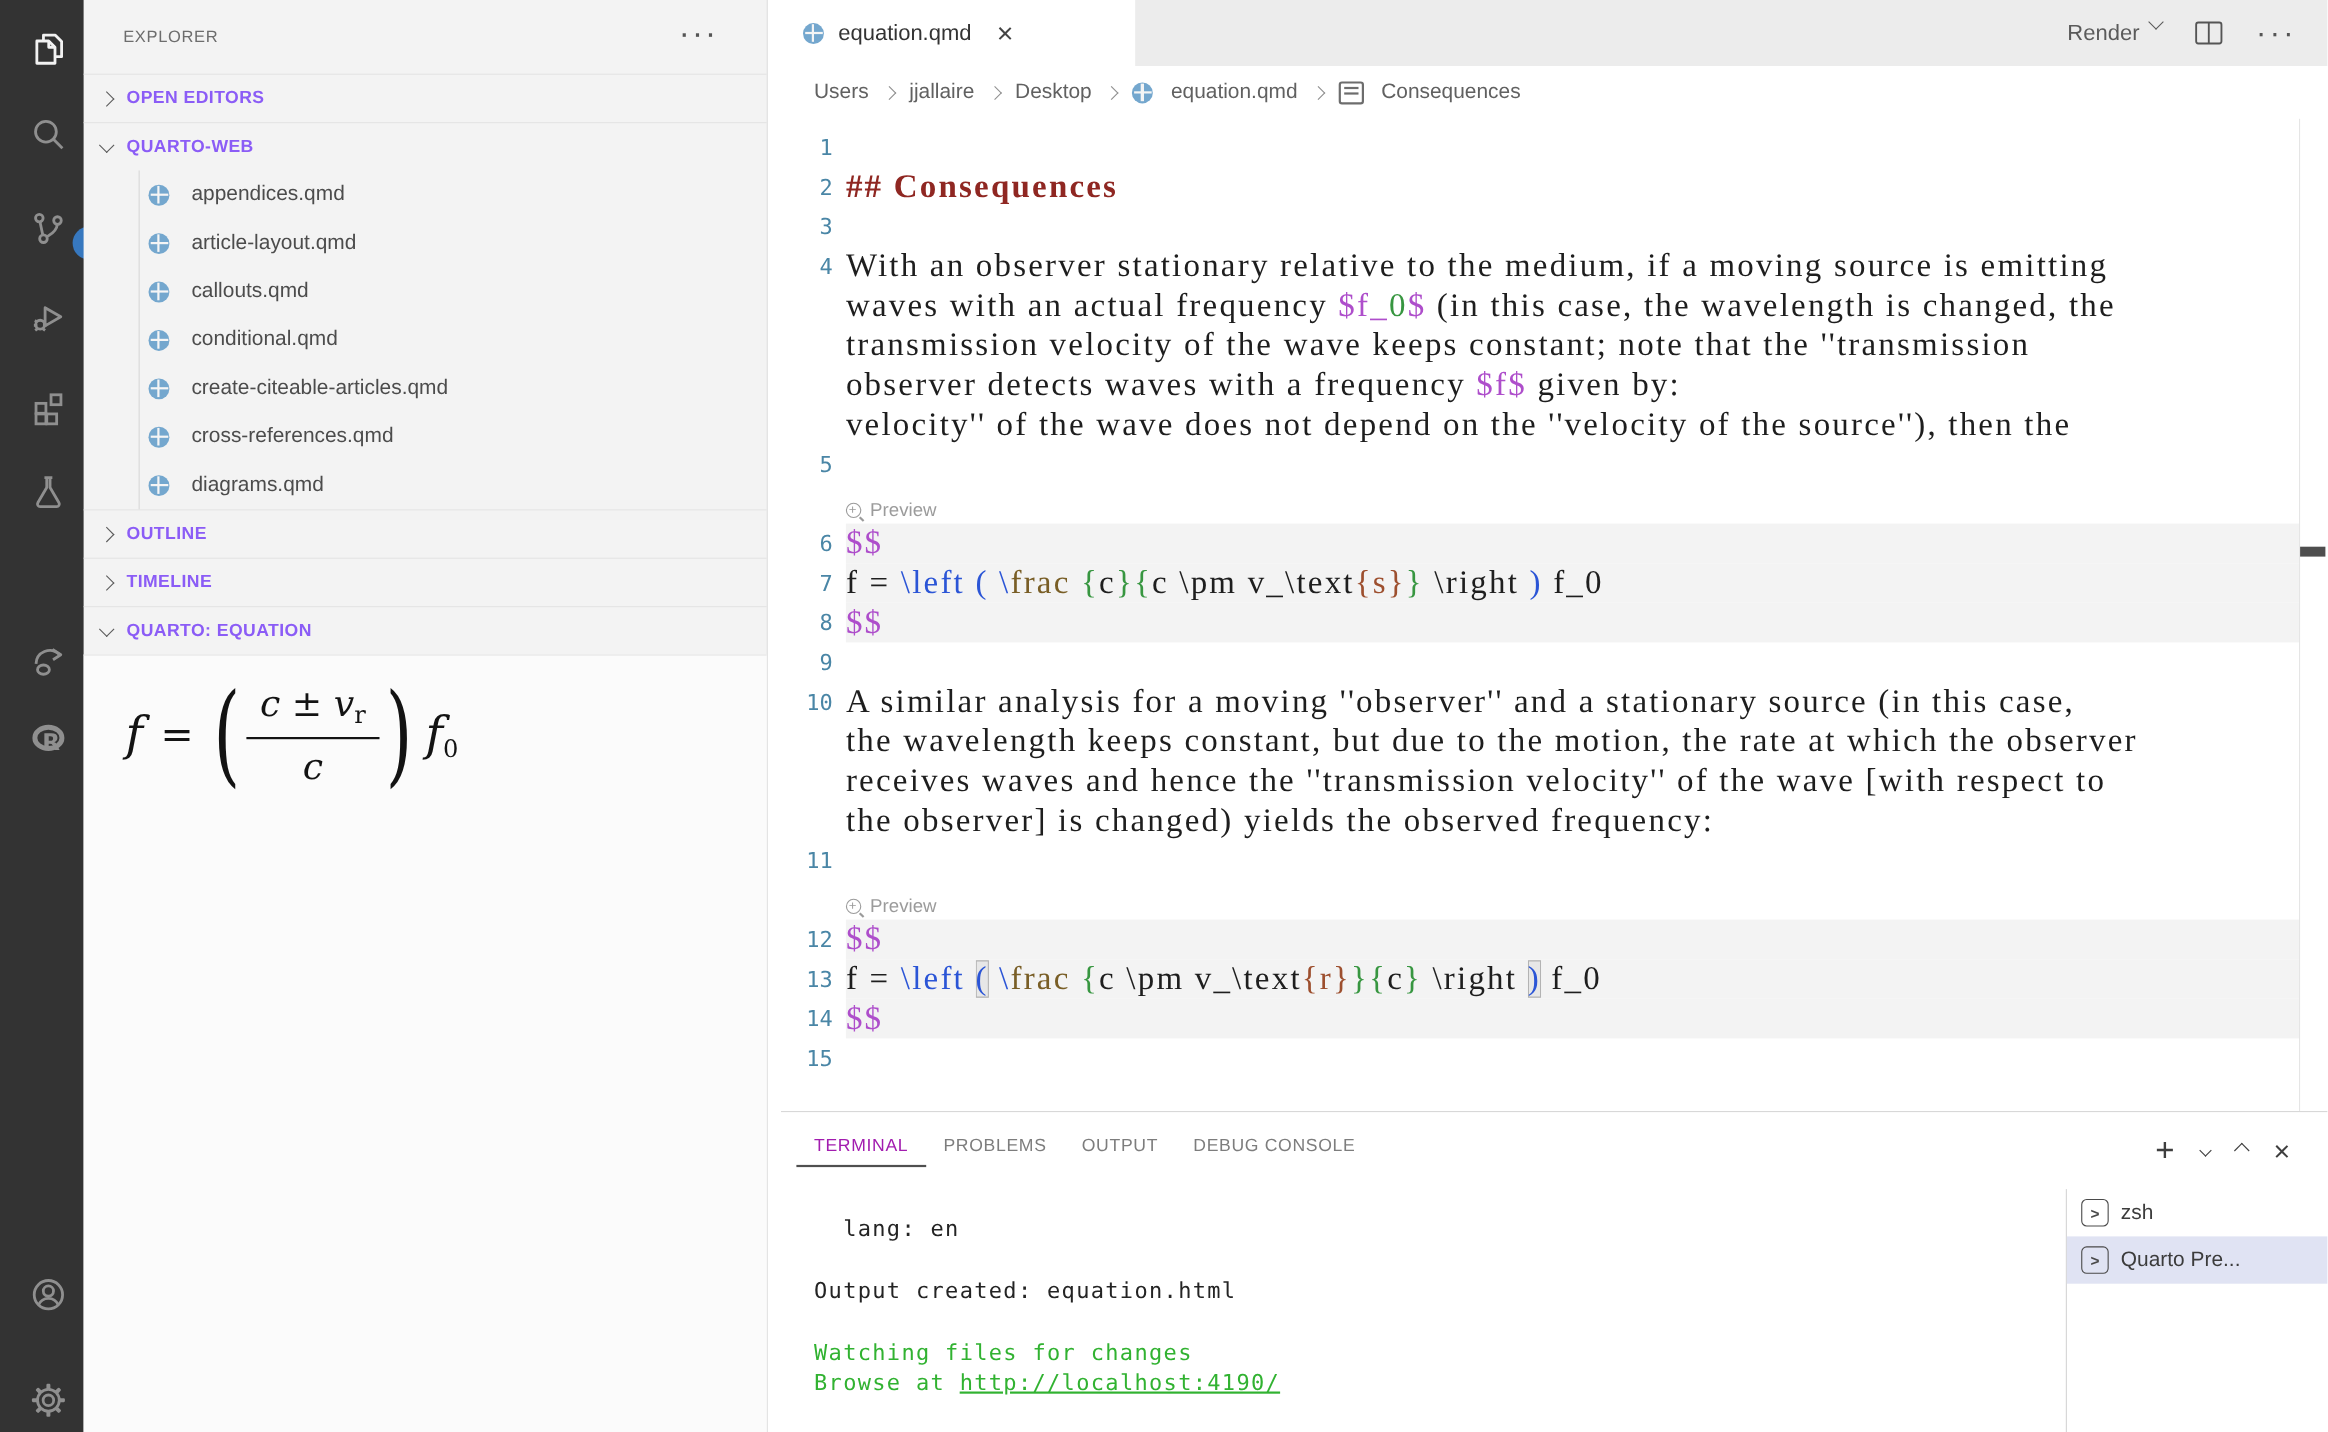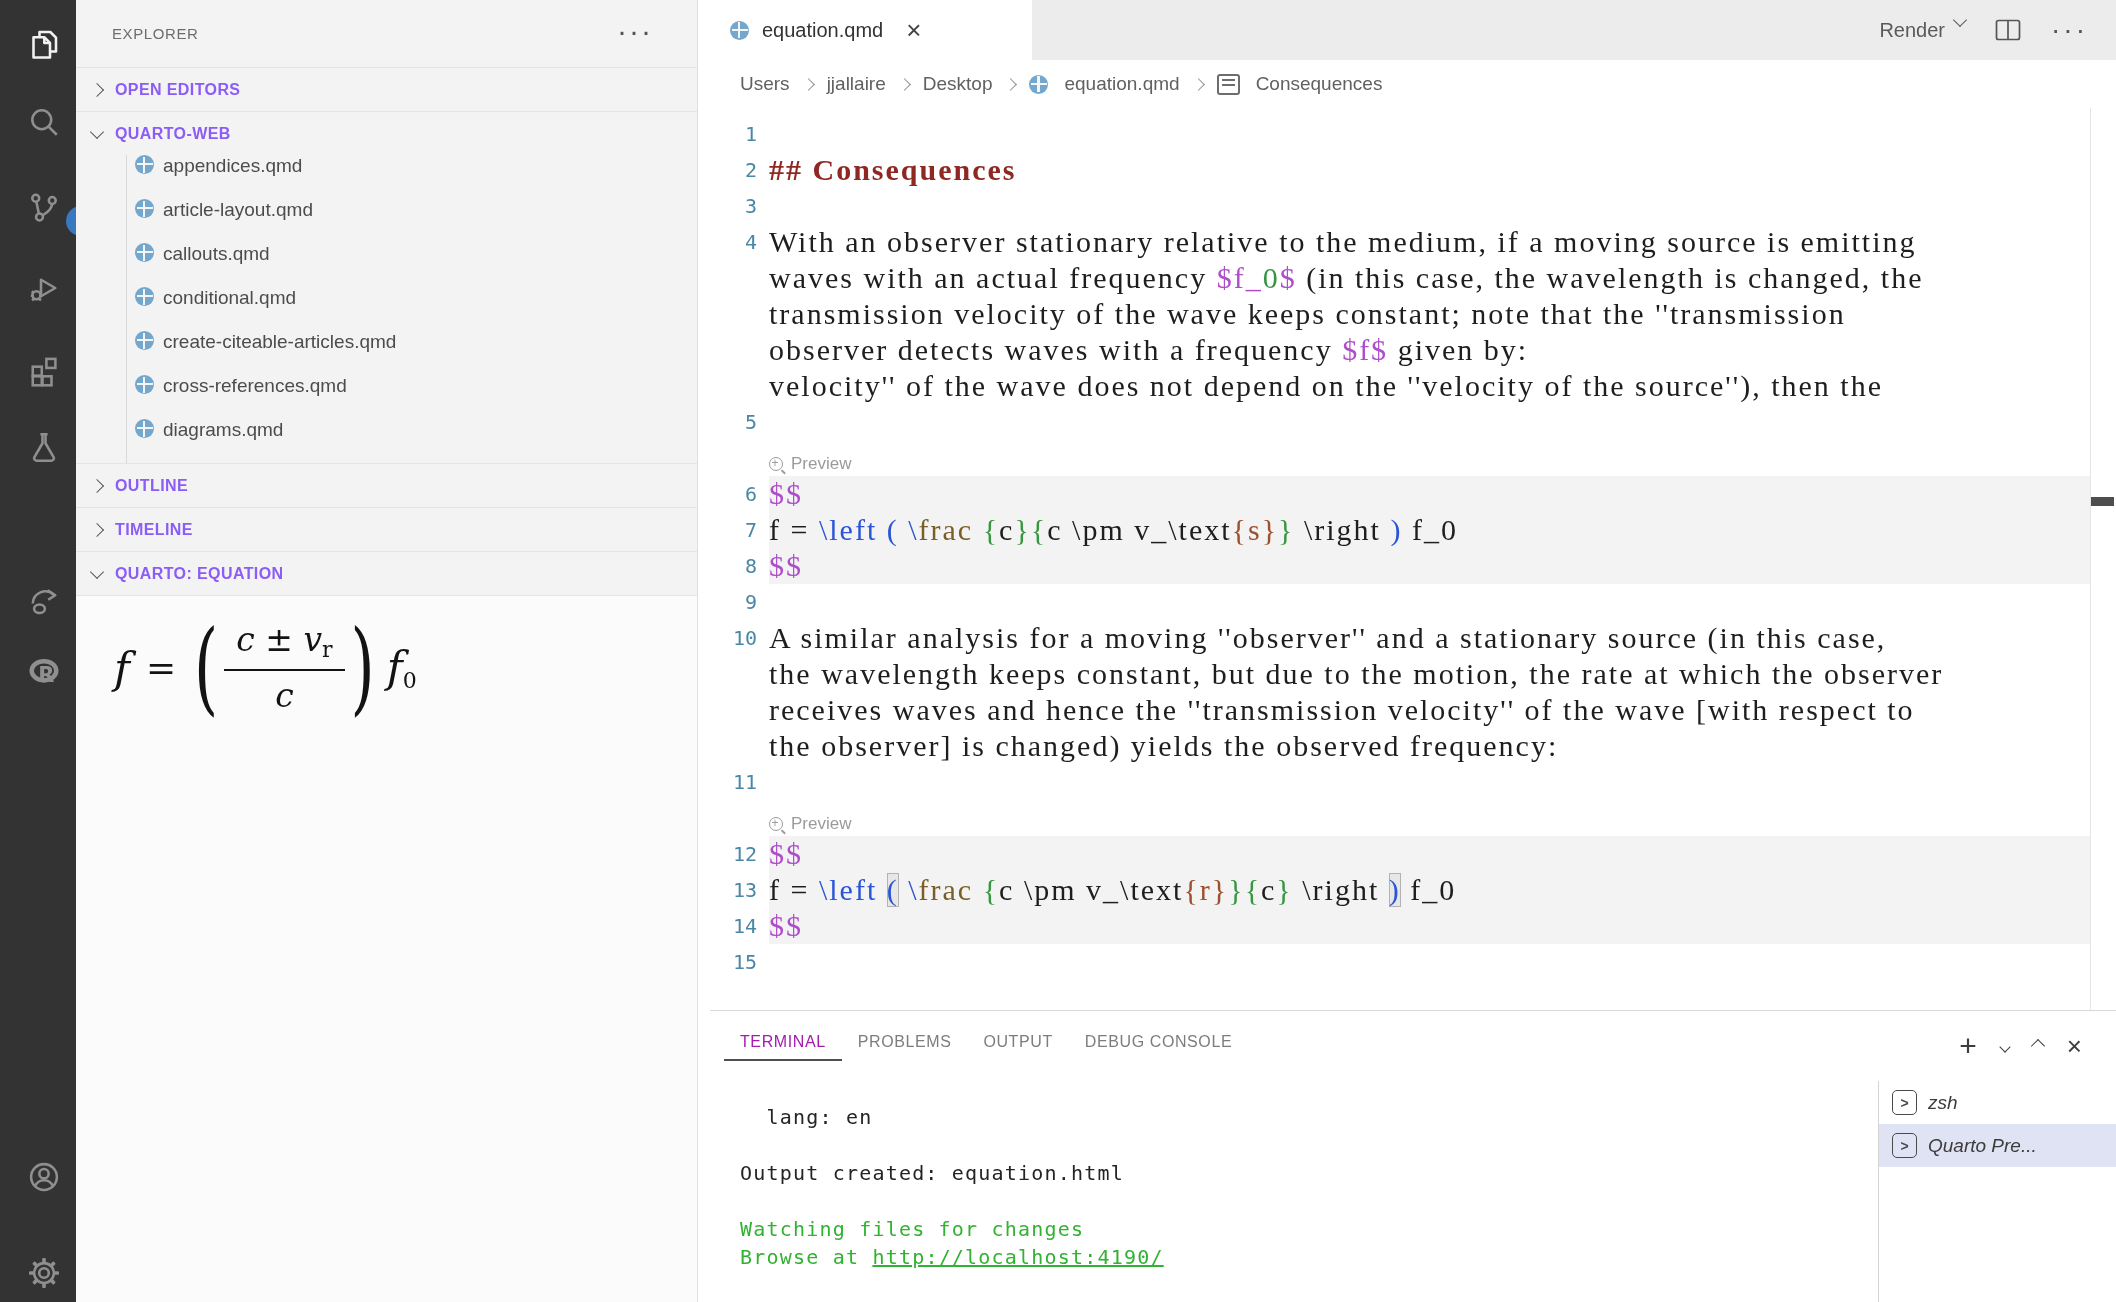--- a/index.html
+++ b/index.html
@@ -24,21 +24,21 @@
   .sb-more{position:absolute;right:44px;top:14px;font-size:30px;color:#555;letter-spacing:2px;cursor:pointer;}
   .sb-section{height:43px;border-top:1px solid #e4e4e4;display:flex;align-items:center;
     padding-left:16px;font-size:16px;font-weight:bold;letter-spacing:.4px;color:#8b5cf6;gap:13px;}
   .chev{width:9px;height:9px;border-right:1.8px solid #5a5a5a;border-bottom:1.8px solid #5a5a5a;
     display:inline-block;flex:none;}
   .chev.right{transform:rotate(-45deg);}
   .chev.down{transform:rotate(45deg);margin-top:-4px;}
   .chev.up{transform:rotate(-135deg);margin-top:4px;}
   .tree{height:308px;position:relative;}
   .tree::before{content:"";position:absolute;left:50px;top:0;bottom:0;width:1px;background:#d8d8d8;}
-  .tree-row{height:44px;display:flex;padding-left:59px;gap:9px;cursor:pointer;}
+  .tree-row{height:44px;display:flex;align-items:center;padding-left:59px;gap:20px;cursor:pointer;}
   .tree-row .label{font-size:19px;color:#4c4c4c;}
   .qicon{width:19px;height:19px;border-radius:50%;background:#74a7ce;position:relative;flex:none;display:inline-block;}
   .qicon::before{content:"";position:absolute;left:1.5px;right:1.5px;top:8px;height:2.4px;background:#f5f5f5;}
   .qicon::after{content:"";position:absolute;top:1.5px;bottom:1.5px;left:8px;width:2.4px;background:#f5f5f5;}
   .eq-view{position:absolute;left:0;right:0;top:595px;bottom:0;background:#fbfbfb;border-top:1px solid #e4e4e4;}
   .eq{position:absolute;left:38px;top:24px;display:flex;align-items:center;color:#131313;
     font-family:"DejaVu Serif",serif;}
   .eq .var{font-style:italic;font-size:43px;}
   .eq .op{font-size:36px;margin:0 16px;}
   .eq .paren{font-size:62px;transform:scaleY(1.62);line-height:1;font-weight:normal;color:#131313;margin:0 2px;}
@@ -103,21 +103,21 @@
   .pa-close{font-size:26px;cursor:pointer;line-height:1;}
   .term-out{position:absolute;left:0;top:56px;width:1160px;bottom:0;padding:38px 0 0 30px;overflow:hidden;}
   .trow{height:28px;font-family:"DejaVu Sans Mono",monospace;font-size:20px;letter-spacing:1.2px;white-space:pre;}
   .t-tb{color:#242424}.t-tg{color:#31b231}
   .t-tl{color:#31b231;text-decoration:underline;cursor:pointer;}
   .term-list{position:absolute;left:1168px;right:0;top:70px;bottom:0;border-left:1px solid #d4d4d4;}
   .tl-row{height:43px;display:flex;align-items:center;padding-left:13px;gap:11px;cursor:pointer;}
   .tl-row.selected{background:#e0e3f3;}
   .tl-ico{width:23px;height:23px;border:1.6px solid #4a4a4a;border-radius:5px;flex:none;
     display:flex;align-items:center;justify-content:center;font-size:14px;font-weight:bold;color:#4a4a4a;}
-  .tl-label{font-size:19px;color:#3c3c3c;white-space:nowrap;overflow:hidden;font-style:italic;}
+  .tl-label{font-size:19px;color:#3c3c3c;white-space:nowrap;overflow:hidden;}
 </style>
 </head>
 <body>
 
 <div class="app">
 
   <div class="activitybar">
     <div class="ab-icon active" style="top:26px">
       <svg viewBox="0 0 24 24" fill="none" stroke="currentColor" stroke-width="1.7" stroke-linejoin="round">
         <path d="M9 7.5 V4 h7.2 L20 7.8 V17 h-4"></path>

